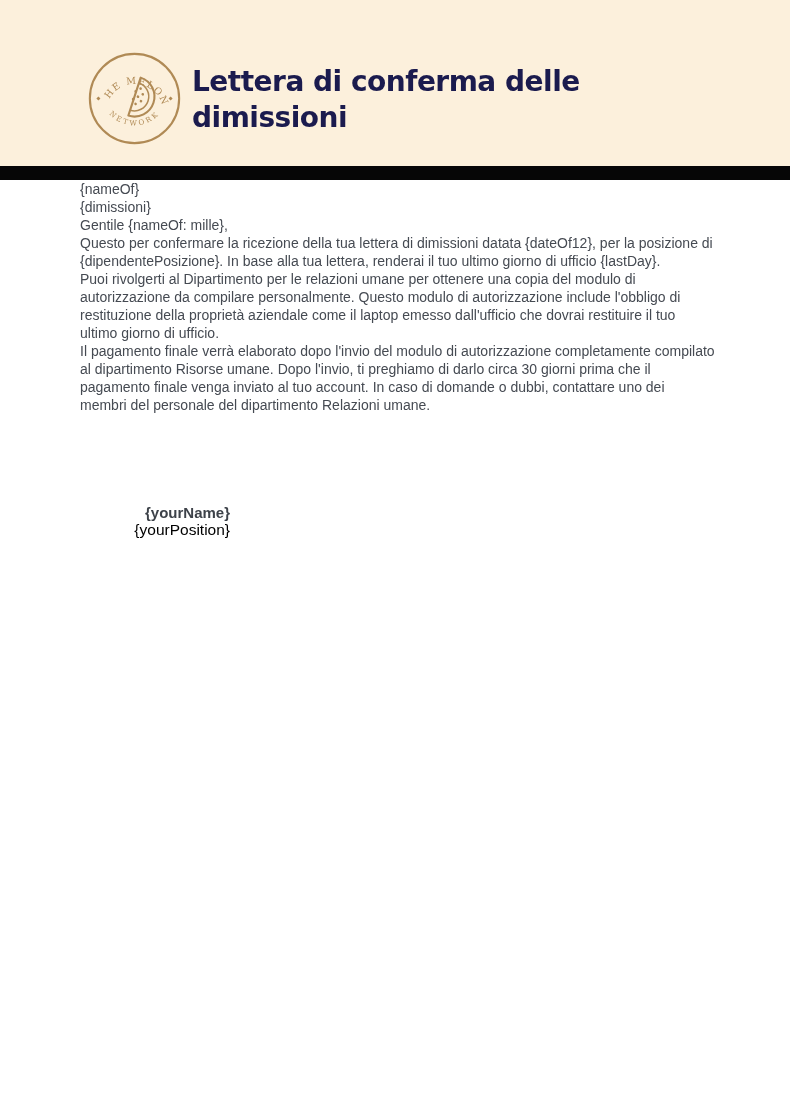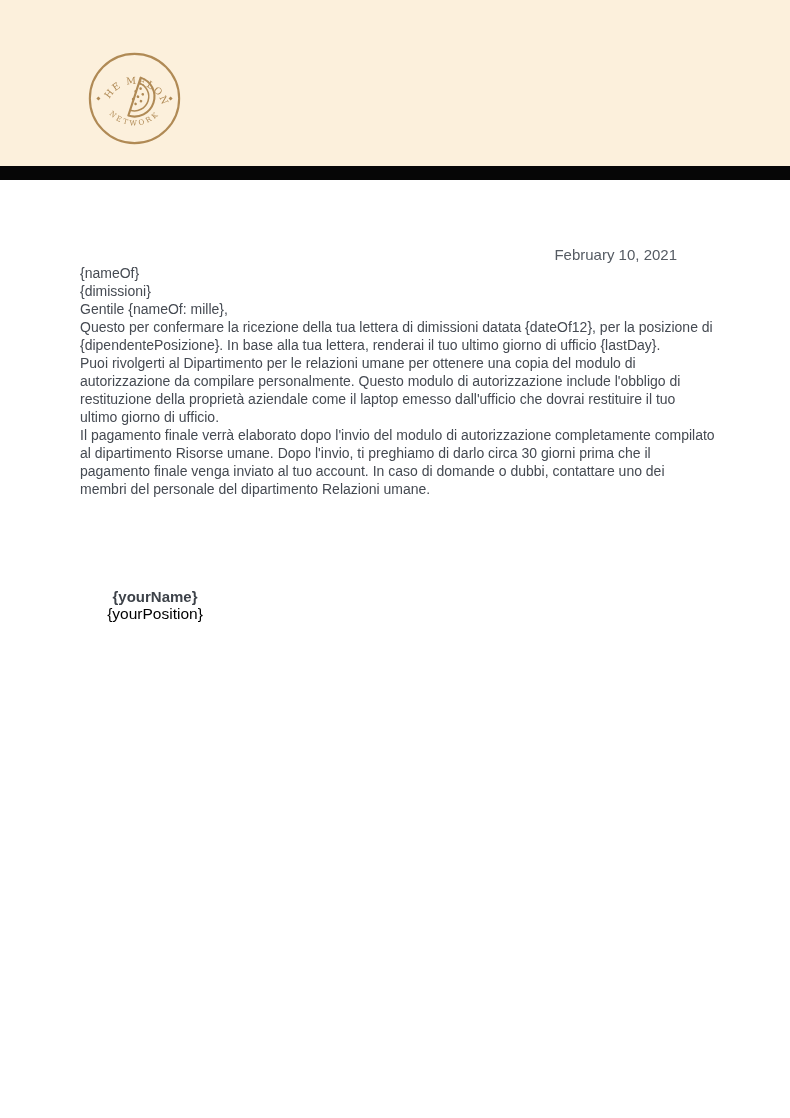--- a/index.html
+++ b/index.html
@@ -71,21 +71,21 @@
     font-size: 14px;
     line-height: 18px;
     color: #454a52;
   }
   .bodytext p {
     margin: 0;
   }
   .signature-block {
     margin-top: 90px;
     width: 150px;
-    text-align: center;
+    text-align: right;
   }
   .sig-name {
     font-size: 15px;
     line-height: 17px;
     font-weight: bold;
     color: #3d4249;
   }
   .sig-pos {
     font-size: 15.5px;
     line-height: 17px;
@@ -122,26 +122,26 @@
         <circle cx="58" cy="50.5" r="1.4" fill="#b08a55"></circle>
         <circle cx="53.5" cy="55" r="1.4" fill="#b08a55"></circle>
         <circle cx="49.5" cy="42.5" r="1.4" fill="#b08a55"></circle>
         <circle cx="49.5" cy="51" r="1.4" fill="#b08a55"></circle>
       </g>
 
       <text font-size="7.5" letter-spacing="2.6">
         <textPath href="#arcBottom" startOffset="50%" text-anchor="middle">NETWORK</textPath>
       </text>
     </svg>
+    <h1 class="doc-title">Lettera di conferma delle dimissioni</h1>
   </header>
 
   <div class="divider-bar"></div>
 
   <main class="content">
-    <div class="letter-date">February 10, 2021</div>
 
     <div class="bodytext">
       <p>{nameOf}</p>
       <p>{dimissioni}</p>
       <p>Gentile {nameOf: mille},</p>
       <p>Questo per confermare la ricezione della tua lettera di dimissioni datata {dateOf12}, per la posizione di {dipendentePosizione}. In base alla tua lettera, renderai il tuo ultimo giorno di ufficio {lastDay}.</p>
       <p>Puoi rivolgerti al Dipartimento per le relazioni umane per ottenere una copia del modulo di autorizzazione da compilare personalmente. Questo modulo di autorizzazione include l'obbligo di restituzione della proprietà aziendale come il laptop emesso dall'ufficio che dovrai restituire il tuo ultimo giorno di ufficio.</p>
       <p>Il pagamento finale verrà elaborato dopo l'invio del modulo di autorizzazione completamente compilato al dipartimento Risorse umane. Dopo l'invio, ti preghiamo di darlo circa 30 giorni prima che il pagamento finale venga inviato al tuo account. In caso di domande o dubbi, contattare uno dei membri del personale del dipartimento Relazioni umane.</p>
     </div>
 

